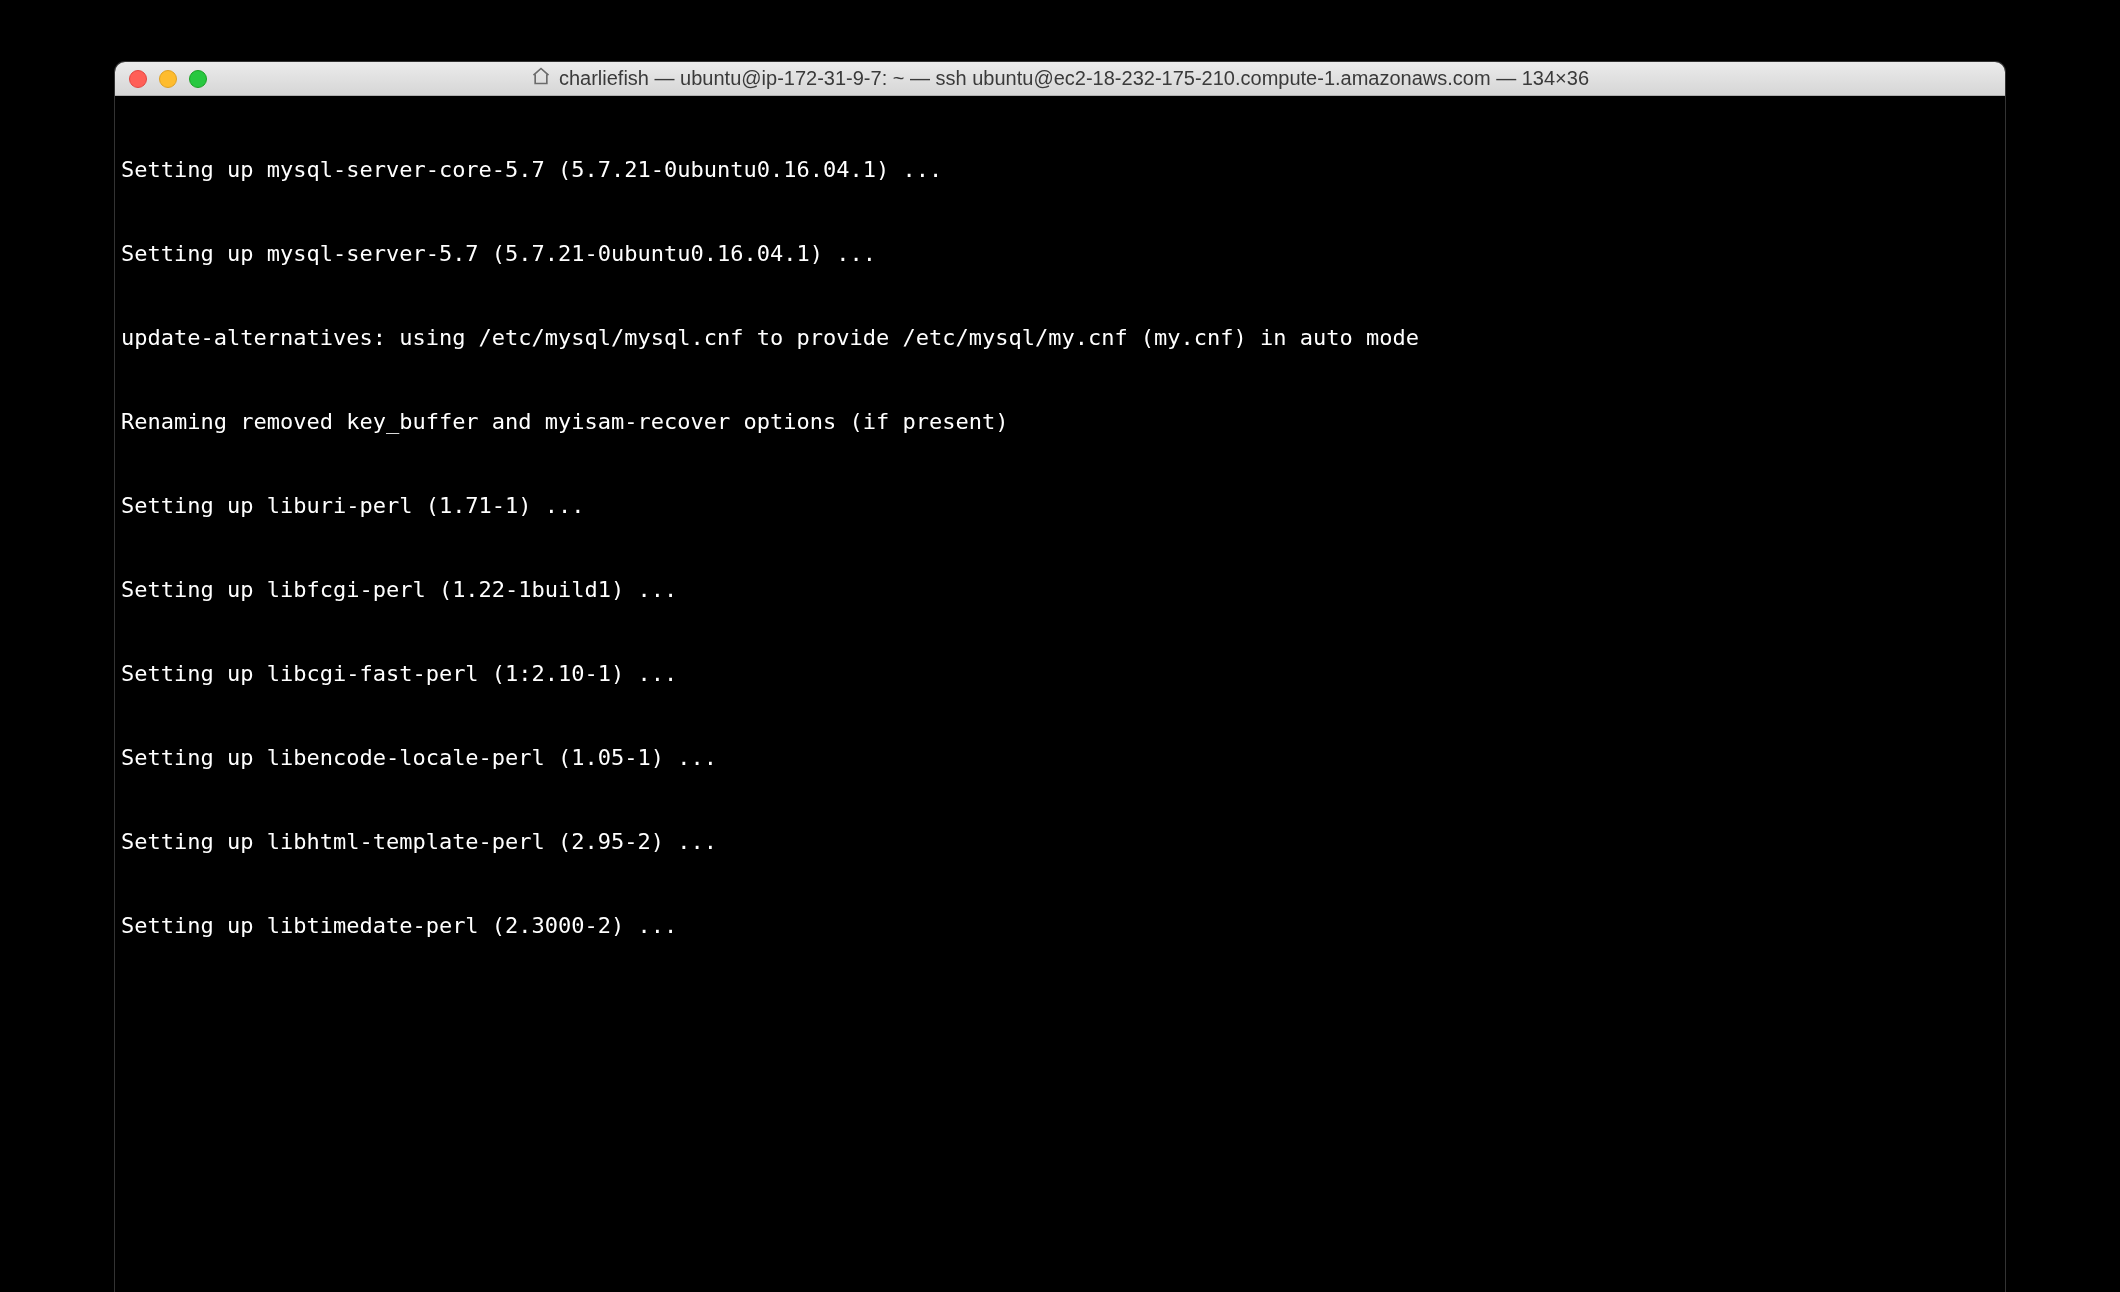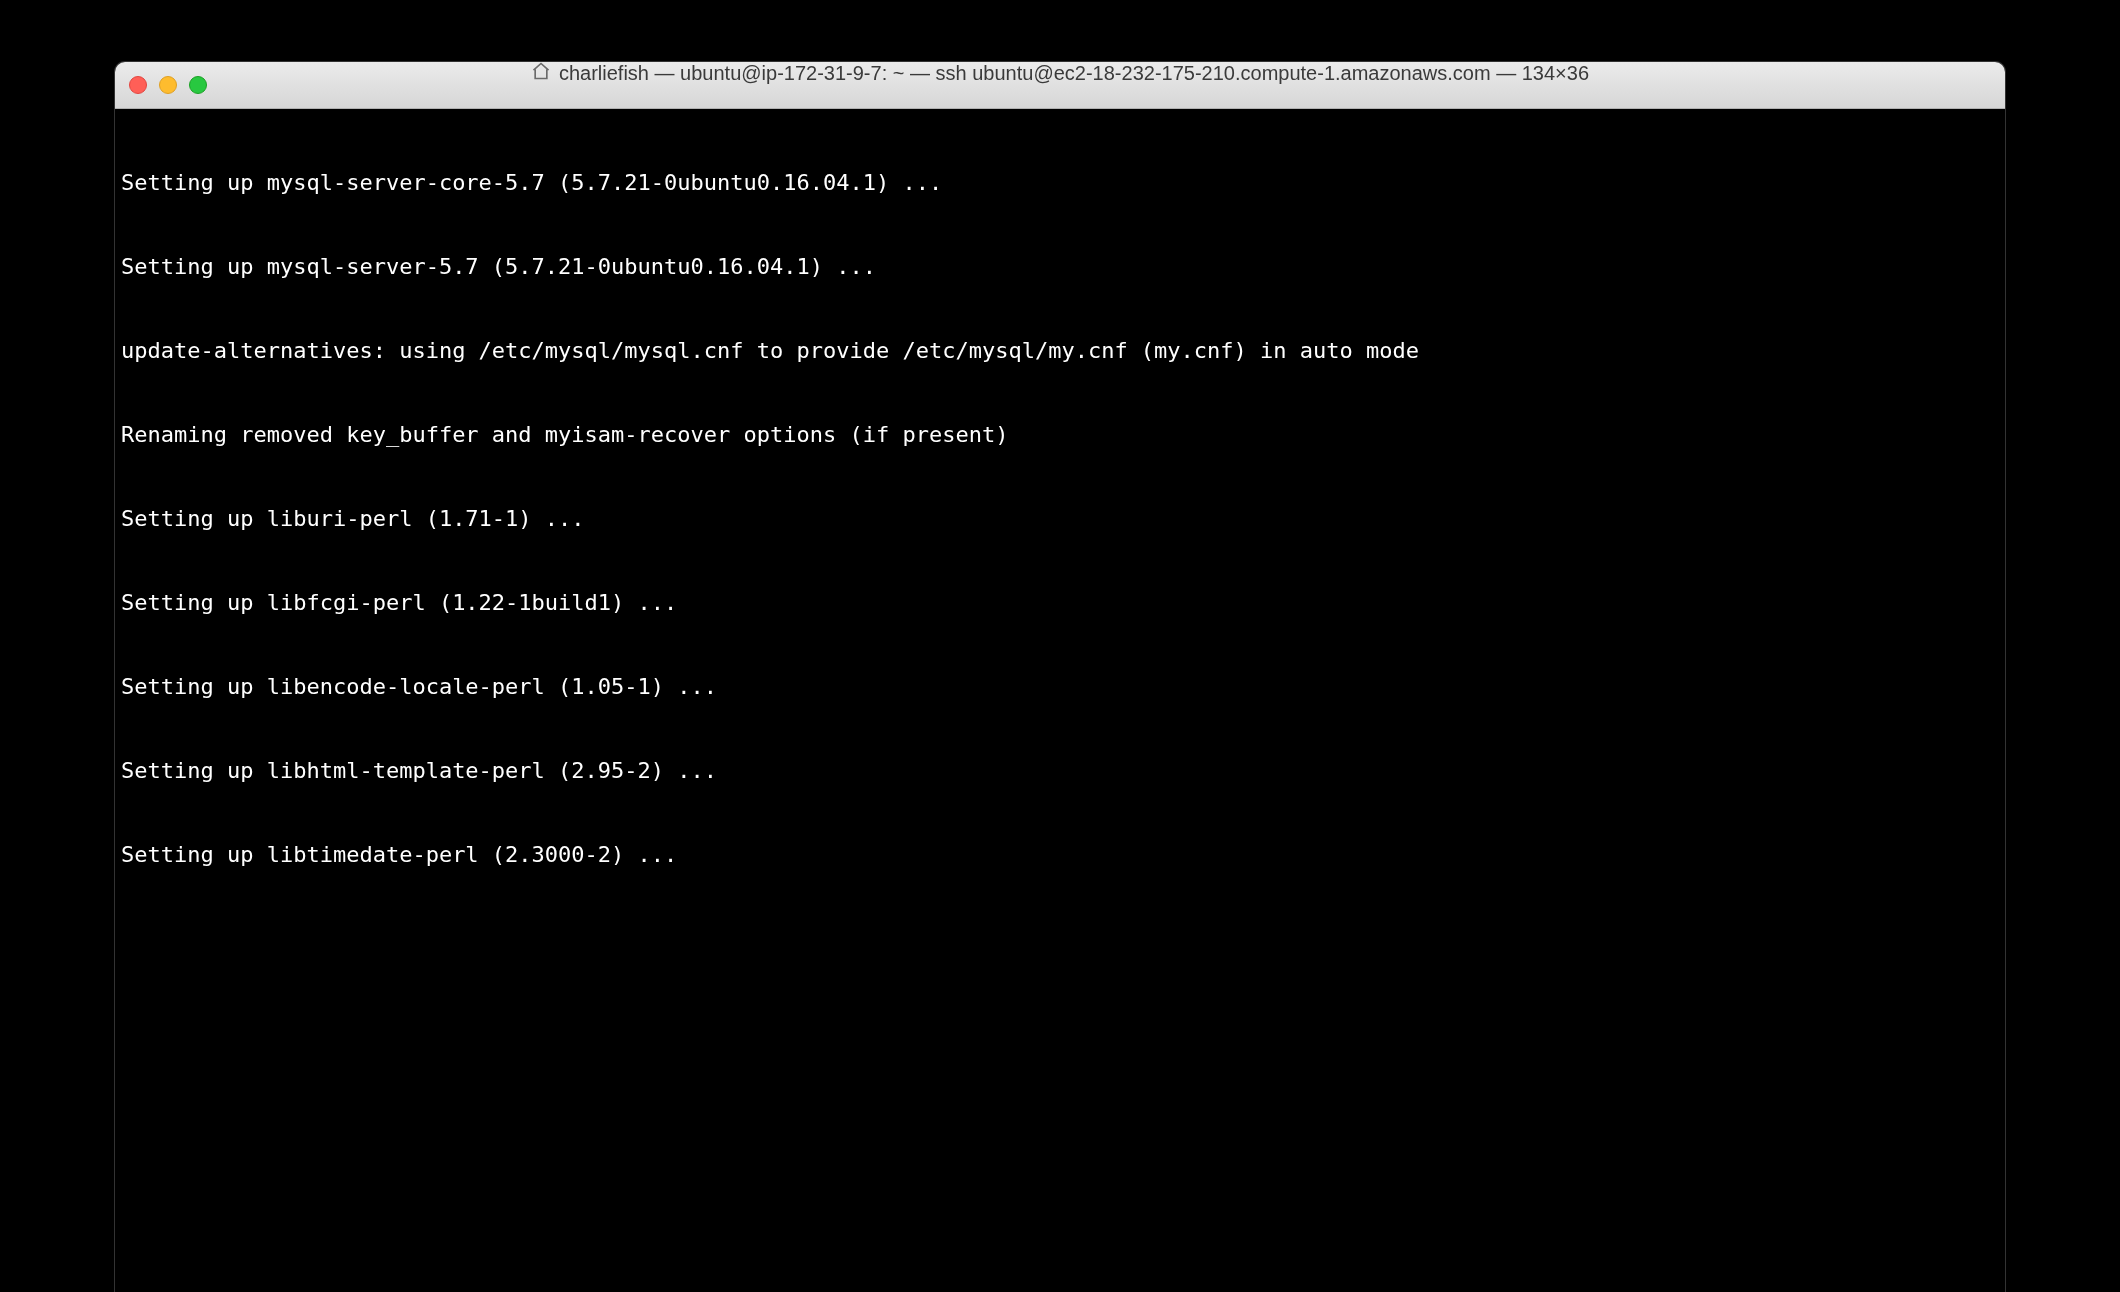--- a/index.html
+++ b/index.html
@@ -14,24 +14,25 @@
     font-family: "Menlo", "Consolas", monospace;
   }
   .window {
     width: 1890px;
     background: #000;
     border-radius: 10px;
     overflow: hidden;
     box-shadow: 0 0 0 1px #333, 0 20px 60px rgba(0,0,0,0.6);
   }
   .titlebar {
-    height: 47px;
+    height: 34px;
     background: linear-gradient(#ebebeb, #d6d6d6);
     border-bottom: 1px solid #b0b0b0;
     display: flex;
+    align-items: center;
     position: relative;
     text-decoration: underline;
   }
   .traffic-lights {
     display: flex;
     align-items: center;
     gap: 12px;
     padding-left: 14px;
   }
   .light {
@@ -95,20 +96,21 @@
     </div>
   </div>
 
   <div class="terminal">
     <span class="line">Setting up mysql-server-core-5.7 (5.7.21-0ubuntu0.16.04.1) ...</span>
     <span class="line">Setting up mysql-server-5.7 (5.7.21-0ubuntu0.16.04.1) ...</span>
     <span class="line">update-alternatives: using /etc/mysql/mysql.cnf to provide /etc/mysql/my.cnf (my.cnf) in auto mode</span>
     <span class="line">Renaming removed key_buffer and myisam-recover options (if present)</span>
     <span class="line">Setting up liburi-perl (1.71-1) ...</span>
     <span class="line">Setting up libfcgi-perl (1.22-1build1) ...</span>
+    <span class="line">Setting up libcgi-fast-perl (1:2.10-1) ...</span>
     <span class="line">Setting up libencode-locale-perl (1.05-1) ...</span>
     <span class="line">Setting up libhtml-template-perl (2.95-2) ...</span>
     <span class="line">Setting up libtimedate-perl (2.3000-2) ...</span>
     
     
     
     
     
     
     

